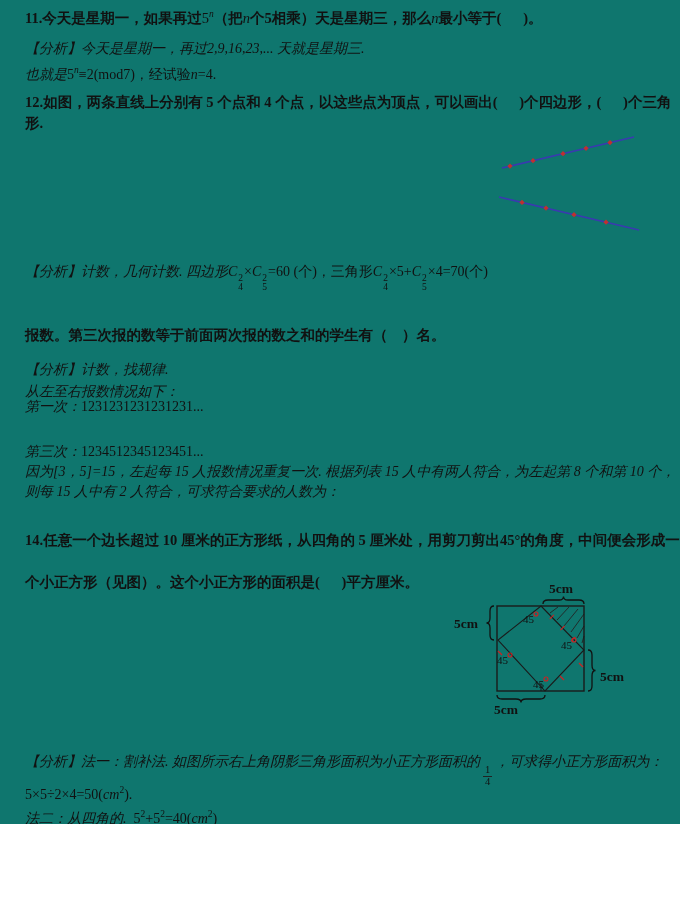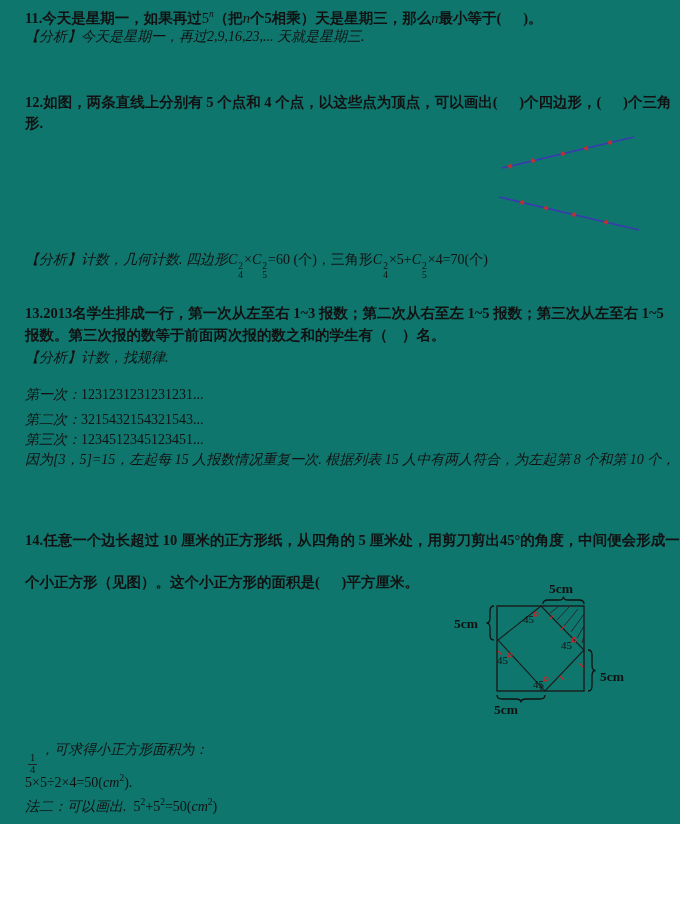--- a/index.html
+++ b/index.html
@@ -1,21 +1,21 @@
 <!DOCTYPE html>
 <html><head>
 <meta charset="utf-8">
 <style>
   html,body{margin:0;padding:0;}
   body{width:680px;height:910px;background:#ffffff;color:#111;
        font-family:"Liberation Serif","DejaVu Serif",serif;}
   .doc{position:relative;width:680px;height:824px;background:#0f766e;overflow:hidden;}
   .ln{position:absolute;left:25px;font-size:14.5px;line-height:20px;white-space:pre;}
   .q{font-weight:700;}
-  .a{font-style:italic;font-size:14px;}
+  .a{font-style:italic;font-size:14px;margin-top:12px;}
   .num{font-style:normal;}
   .fm{font-weight:400;}
   .var{font-style:italic;}
   .sup{font-size:9.5px;vertical-align:6px;font-style:italic;}
   .sup2{font-size:9.5px;vertical-align:6px;font-style:normal;}
   .ss{display:inline-flex;flex-direction:column;align-items:flex-start;
       font-size:9.5px;line-height:9px;vertical-align:-5px;font-style:normal;margin:0 1px;}
   .frac{display:inline-flex;flex-direction:column;align-items:center;
         font-size:10.5px;line-height:10.5px;font-style:normal;vertical-align:-7px;margin:0 3px;}
   .frac .fden{border-top:1px solid #222;padding:0 2px;}
@@ -24,20 +24,21 @@
 </style>
 </head>
 <body>
 
 <div class="doc">
 
   <div class="ln q" style="top:4px"><span>11.今天是星期一，如果再过</span><span class="fm"><span>5</span><span class="sup">n</span></span><span>（把</span><span class="fm var">n</span><span>个5相乘）天是星期三，那么</span><span class="fm var">n</span><span>最小等于(      )。</span></div>
 
   <div class="ln a" style="top:27px"><span>【分析】</span><span>今天是星期一，再过2,9,16,23,... 天就是星期三.</span></div>
 
+  <div class="ln a" style="top:48px"><span>也就是</span><span class="num"><span>5</span><span class="sup">n</span></span><span class="num">≡2(mod7)，经试验</span><span class="var">n</span><span class="num">=4.</span></div>
 
   <div class="ln q" style="top:92px"><span>12.如图，两条直线上分别有 5 个点和 4 个点，以这些点为顶点，可以画出(      )个四边形，(      )个三角</span></div>
   <div class="ln q" style="top:113px"><span>形.</span></div>
 
   <svg class="fig" style="left:492px;top:130px" width="156" height="108" viewBox="0 0 156 108">
     <g>
       <line x1="10" y1="38" x2="142" y2="7" stroke-width="1.6" stroke="#3a3ab0"></line>
       <path d="M18,33.5 l2.6,2.6 l-2.6,2.6 l-2.6,-2.6 Z" fill="#c03030"></path>
       <path d="M41,28.1 l2.6,2.6 l-2.6,2.6 l-2.6,-2.6 Z" fill="#c03030"></path>
       <path d="M71,21.1 l2.6,2.6 l-2.6,2.6 l-2.6,-2.6 Z" fill="#c03030"></path>
@@ -48,27 +49,27 @@
       <line x1="7" y1="67" x2="147" y2="100" stroke-width="1.6" stroke="#3a3ab0"></line>
       <path d="M30,69.8 l2.6,2.6 l-2.6,2.6 l-2.6,-2.6 Z" fill="#c03030"></path>
       <path d="M54,75.5 l2.6,2.6 l-2.6,2.6 l-2.6,-2.6 Z" fill="#c03030"></path>
       <path d="M82,82.1 l2.6,2.6 l-2.6,2.6 l-2.6,-2.6 Z" fill="#c03030"></path>
       <path d="M114,89.6 l2.6,2.6 l-2.6,2.6 l-2.6,-2.6 Z" fill="#c03030"></path>
     </g>
   </svg>
 
   <div class="ln a" style="top:250px"><span>【分析】</span><span>计数，几何计数. 四边形</span><span class="num"><span class="var">C</span><span class="ss"><span>2</span><span>4</span></span><span>×</span><span class="var">C</span><span class="ss"><span>2</span><span>5</span></span><span>=60 (个)，三角形</span><span class="var">C</span><span class="ss"><span>2</span><span>4</span></span><span>×5+</span><span class="var">C</span><span class="ss"><span>2</span><span>5</span></span><span>×4=70(个)</span></span></div>
 
-  <div class="ln q" style="top:303px"><span>13.2013名学生排成一行，第一次从左至右 1~3 报数；第二次从右至左 1~5 报数；第三次从左至右 1~5</span></div>
   <div class="ln a" style="top:348px"><span>【分析】计数，找规律.</span></div>
   <div class="ln q" style="top:325px"><span>报数。第三次报的数等于前面两次报的数之和的学生有（    ）名。</span></div>
+  <div class="ln a" style="top:370px"><span>从左至右报数情况如下：</span></div>
   <div class="ln a" style="top:385px"><span>第一次：</span><span class="num">1231231231231231...</span></div>
-  <div class="ln a" style="top:410px"><span>第二次：</span><span class="num">3215432154321543...</span></div>
   <div class="ln a" style="top:430px"><span>第三次：</span><span class="num">1234512345123451...</span></div>
   <div class="ln a" style="top:450px"><span>因为[3，5]=15，左起每 15 人报数情况重复一次. 根据列表 15 人中有两人符合，为左起第 8 个和第 10 个，</span></div>
+  <div class="ln a" style="top:470px"><span>则每 15 人中有 2 人符合，可求符合要求的人数为：</span></div>
 
   <div class="ln q" style="top:530px"><span>14.任意一个边长超过 10 厘米的正方形纸，从四角的 5 厘米处，用剪刀剪出45°的角度，中间便会形成一</span></div>
   <div class="ln q" style="top:572px"><span>个小正方形（见图）。这个小正方形的面积是(      )平方厘米。</span></div>
 
   <svg class="fig" style="left:438px;top:580px" width="212" height="142" viewBox="0 0 212 142">
 
     <g stroke="#222" stroke-width="0.9">
       <line x1="112" y1="33" x2="120" y2="27"></line>
       <line x1="119" y1="40" x2="131" y2="27"></line>
       <line x1="126" y1="46" x2="140" y2="29"></line>
@@ -113,22 +114,22 @@
     </g>
 
     <g font-size="13.5" font-weight="bold" fill="#111">
       <text x="111" y="13">5cm</text>
       <text x="16" y="48">5cm</text>
       <text x="162" y="101">5cm</text>
       <text x="56" y="134">5cm</text>
     </g>
   </svg>
 
-  <div class="ln a" style="top:736px;line-height:28px"><span class="frac"><span>1</span><span class="fden">4</span></span><span>，可求得小正方形面积为：</span></div>
+  <div class="ln a" style="top:736px;line-height:28px"><span>【分析】法一：割补法. 如图所示右上角阴影三角形面积为小正方形面积的</span><span class="frac"><span>1</span><span class="fden">4</span></span><span>，可求得小正方形面积为：</span></div>
 
   <div class="ln a" style="top:768px"><span class="num">5×5÷2×4=50(</span><span class="var">cm</span><span class="sup2">2</span><span class="num">).</span></div>
 
-  <div class="ln a" style="top:792px"><span>法二：可以画出.  </span><span class="num">5</span><span class="sup2">2</span><span class="num">+</span><span class="num">5</span><span class="sup2">2</span><span class="num">=50(</span><span class="var">cm</span><span class="sup2">2</span><span class="num">)</span></div>
+  <div class="ln a" style="top:792px"><span>法二：从四角的.  </span><span class="num">5</span><span class="sup2">2</span><span class="num">+</span><span class="num">5</span><span class="sup2">2</span><span class="num">=40(</span><span class="var">cm</span><span class="sup2">2</span><span class="num">)</span></div>
 
   <div class="ln q" style="top:833px"><span>15.甲、乙、丙三人骑骆驼到沙漠探险，他们每天可以在沙漠中走 40 千米，已知每人最多可以带个人用 48</span></div>
   <div class="ln q" style="top:855px"><span>天的食物和水，途中乙、丙有事提前返回，如果可以将部分食物和水存放于途中，以备甲返回时取用，那</span></div>
 
 </div>
 
 </body></html>

